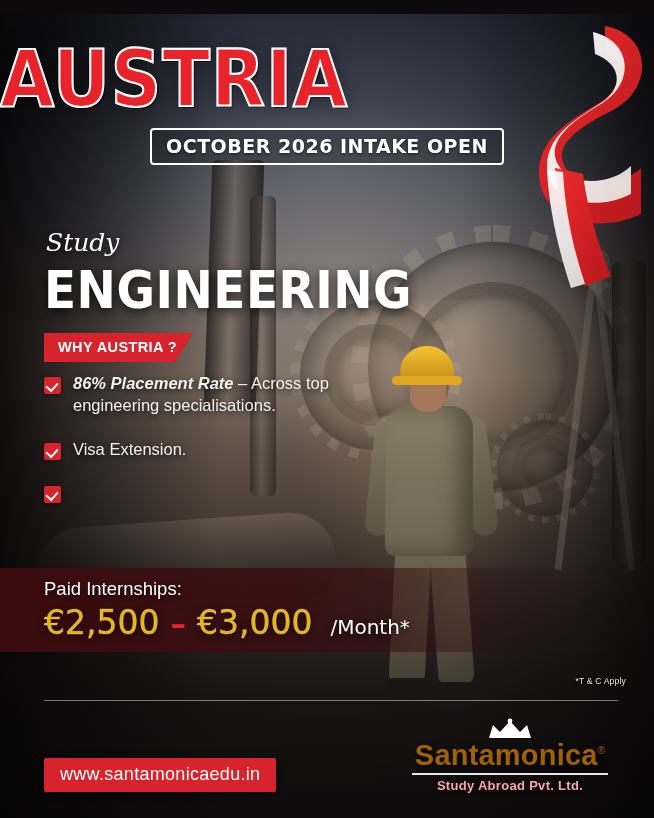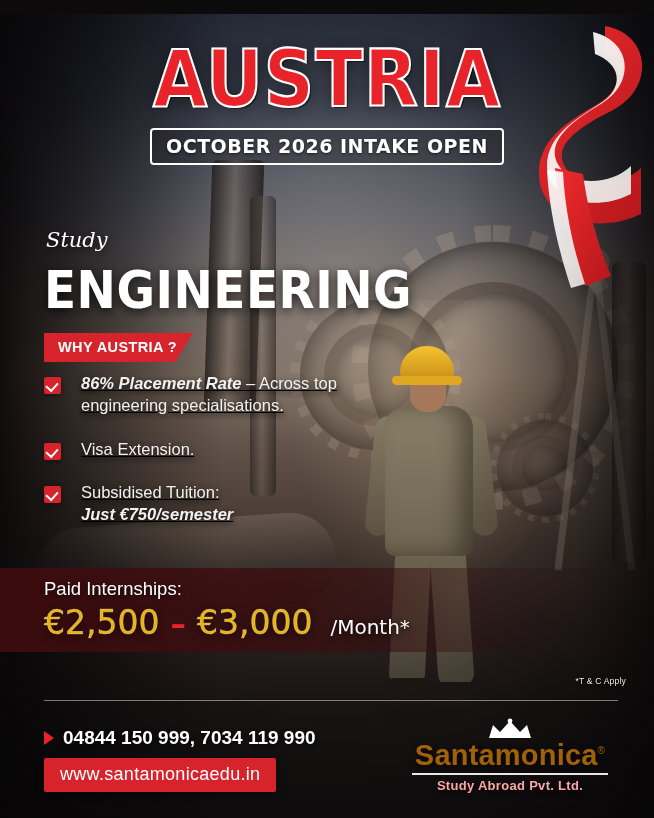--- a/index.html
+++ b/index.html
@@ -141,21 +141,21 @@
     background: radial-gradient(ellipse at 50% 40%, rgba(255,226,180,0.18), rgba(0,0,0,0) 70%);
     pointer-events: none;
   }
 
   
   .ribbon { position: absolute; left: 455px; top: 18px; width: 200px; height: 300px; }
 
   
   .headline {
     position: absolute; left: 0; right: 0; top: 44px;
-    text-align: center;
+    text-align: left;
   }
   .austria {
     font-family: "DejaVu Sans", sans-serif;
     font-weight: bold;
     font-size: 70px;
     letter-spacing: 1px;
     color: #e8232a;
     text-shadow:
       0 0 1px #fff,
       2px 2px 0 rgba(0,0,0,0.5),
@@ -180,21 +180,21 @@
     letter-spacing: 0.5px;
     background: rgba(20,18,20,0.28);
     text-shadow: 0 1px 3px rgba(0,0,0,0.6);
   }
 
   
   .study {
     position: absolute; left: 46px; top: 228px;
     font-family: "DejaVu Serif", serif;
     font-style: italic;
-    font-size: 21px;
+    font-size: 25px;
     color: #ffffff;
     text-shadow: 0 2px 6px rgba(0,0,0,0.7);
     text-align: right;
   }
   .engineering {
     position: absolute; left: 44px; top: 260px;
     font-family: "DejaVu Sans", sans-serif;
     font-weight: bold;
     font-size: 47px;
     letter-spacing: 0.5px;
@@ -212,21 +212,21 @@
     font-weight: bold;
     font-size: 14.5px;
     letter-spacing: .4px;
     padding: 6px 16px 7px 14px;
     clip-path: polygon(0 0, 100% 0, 88% 100%, 0 100%);
     box-shadow: 0 2px 8px rgba(0,0,0,0.5);
   }
 
   
   .bullets { position: absolute; left: 44px; top: 373px; width: 356px; }
-  .bullet { display: flex; gap: 20px; margin-bottom: 22px; text-decoration: underline; }
+  .bullet { display: flex; gap: 12px; margin-bottom: 22px; }
   .tick {
     flex: 0 0 auto;
     width: 17px; height: 17px; margin-top: 4px;
     background: #d7242c;
     border-radius: 2px;
     position: relative;
     box-shadow: 0 1px 4px rgba(0,0,0,0.5);
   }
   .tick::after {
     content: "";
@@ -417,44 +417,36 @@
 
     <div class="bullet">
       <span class="tick"></span>
       <span class="btext">
         <span class="b2">Visa Extension.</span>
       </span>
     </div>
 
     <div class="bullet">
       <span class="tick"></span>
-      <span class="btext">
-        <span>Subsidised Tuition:</span>
-        <em class="b2">Just €750/semester</em>
-      </span>
     </div>
 
   </div>
 
   <div class="band"></div>
   <div class="band-label">Paid Internships:</div>
   <div class="band-amount">
     <span class="amt">€2,500</span>
     <span class="dash">–</span>
     <span class="amt">€3,000</span>
     <span class="per">/Month*</span>
   </div>
 
   <div class="tc">*T &amp; C Apply</div>
   <div class="rule"></div>
 
-  <div class="phone">
-    <span class="caret"></span>
-    <span>04844 150 999, 7034 119 990</span>
-  </div>
   <div class="website">www.santamonicaedu.in</div>
 
   <div class="logo">
     <svg class="logo-crown" width="48" height="22" viewBox="0 0 48 22">
       <path d="M3 20 L7 7 L14 14 L24 3 L34 14 L41 7 L45 20 Z" fill="#ffffff"></path>
       <circle cx="24" cy="3" r="2.4" fill="#ffffff"></circle>
     </svg>
     <div class="logo-name">
       <span>Santa</span><span>monica</span><span class="reg">®</span>
     </div>

